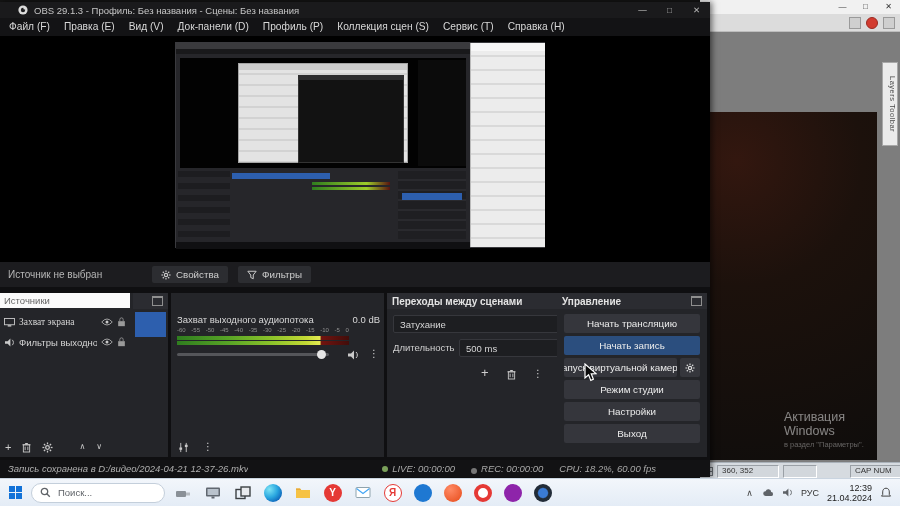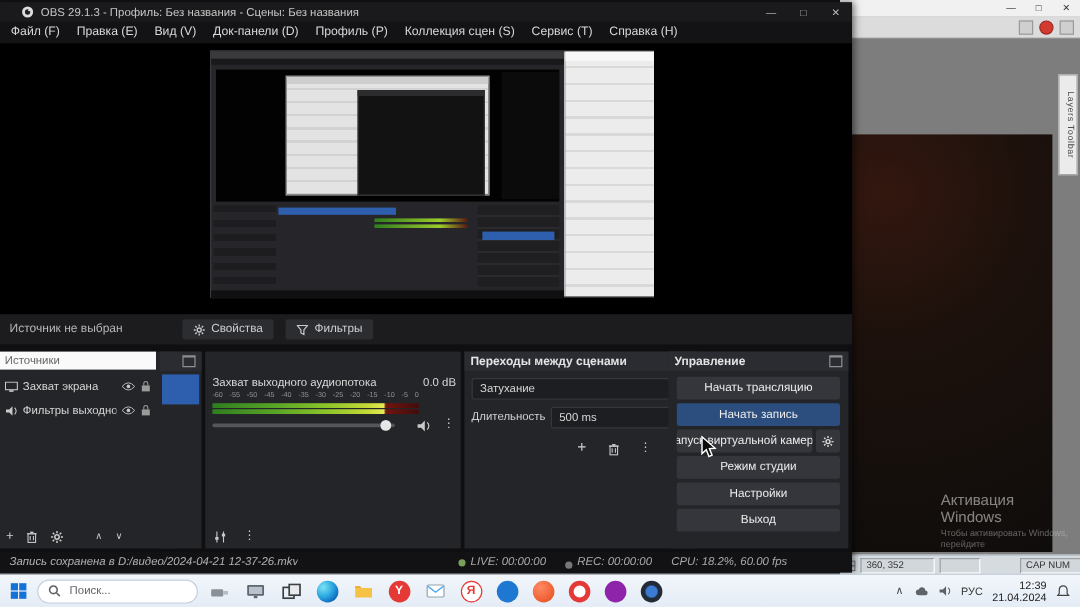--- a/index.html
+++ b/index.html
@@ -97,21 +97,20 @@
     </div>
     <div id="bg-toolbar">
       <span class="mini-tool"></span>
       <span class="mini-tool red"></span>
       <span class="mini-tool"></span>
     </div>
     <div id="bg-canvas">
       <div id="bg-image">
         <div id="watermark">
           <div id="wm-title">Активация Windows</div>
-          <div class="wm-line">Чтобы активировать Windows, перейдите</div>
           <div class="wm-line">в раздел "Параметры".</div>
         </div>
       </div>
       <div id="bg-sidetab">Layers Toolbar</div>
     </div>
     <div id="bg-status">
       <span>
         <svg width="9" height="9" viewBox="0 0 9 9">
             <rect x="0.5" y="0.5" width="8" height="8" fill="none" stroke="#6a7076"></rect>
             <line x1="0.5" y1="4.5" x2="8.5" y2="4.5" stroke="#6a7076"></line>
@@ -198,21 +197,21 @@
             </svg>
         </span>
         <span>Фильтры</span>
       </span>
     </div>
 
     <div id="docks">
 
       <div class="dock" style="left:0;width:148px;">
         <div style="position:absolute;left:0;top:0;width:130px;height:15px;background:#fafafa;color:#666;font-size:9.5px;line-height:15px;padding-left:4px;box-sizing:border-box;">Источники</div>
-        <div class="srow" style="top:19px;">
+        <div class="srow" style="top:19px;font-family:Liberation Serif, serif;">
           <span>
             <svg width="11" height="9" viewBox="0 0 12 10">
                 <rect x="0.5" y="0.5" width="11" height="7" fill="none" stroke="#c9c9c9"></rect>
                 <rect x="4" y="8" width="4" height="1.5" fill="#c9c9c9"></rect>
               </svg>
           </span>
           <span class="lbl">Захват экрана</span>
           <span>
             <svg width="12" height="8" viewBox="0 0 16 10">
                 <path d="M1 5 Q8 -3 15 5 Q8 13 1 5 Z" fill="none" stroke="#c9c9c9"></path>

